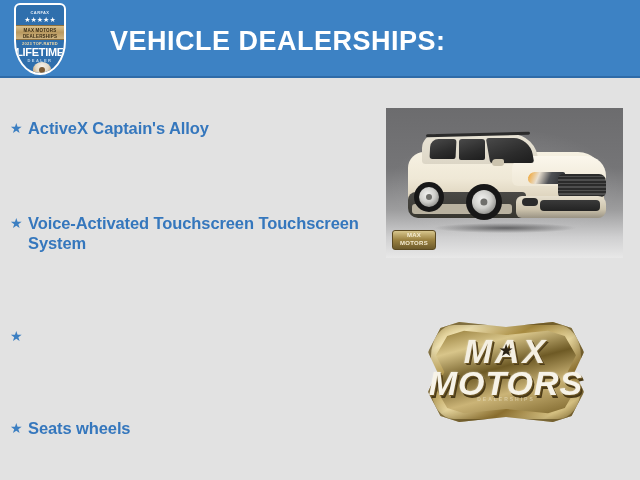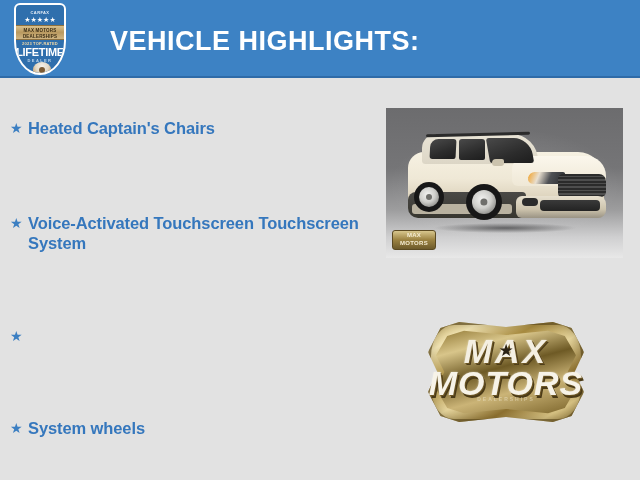--- a/index.html
+++ b/index.html
@@ -484,42 +484,42 @@
         <div class="badge-band-l1">MAX MOTORS</div>
         <div class="badge-band-l2">DEALERSHIPS</div>
       </div>
       <div class="badge-sub">2023 TOP-RATED</div>
       <div class="badge-lifetime">LIFETIME</div>
       <div class="badge-dealer">DEALER</div>
       <div class="badge-mascot"></div>
     </div>
   </div>
 
-  <div id="header-title">VEHICLE HIGHLIGHTS:</div>
+  <div id="header-title">VEHICLE DEALERSHIPS:</div>
 </div>
 
 <div id="highlights-list">
 
   <div class="bullet-row" id="row-0">
     <span class="bullet-star">★</span>
-    <span class="bullet-text">Heated Captain's Chairs</span>
+    <span class="bullet-text">ActiveX Captain's Alloy</span>
   </div>
 
   <div class="bullet-row" id="row-1">
     <span class="bullet-star">★</span>
     <span class="bullet-text">Voice-Activated Touchscreen Touchscreen System</span>
   </div>
 
   <div class="bullet-row" id="row-2">
     <span class="bullet-star">★</span>
   </div>
 
   <div class="bullet-row" id="row-3">
     <span class="bullet-star">★</span>
-    <span class="bullet-text">System wheels</span>
+    <span class="bullet-text">Seats wheels</span>
   </div>
 
 </div>
 
 <div id="vehicle-photo">
   <div class="photo-vignette"></div>
 
   <div class="suv">
     <div class="suv-shadow"></div>
     <div class="suv-body"></div>

